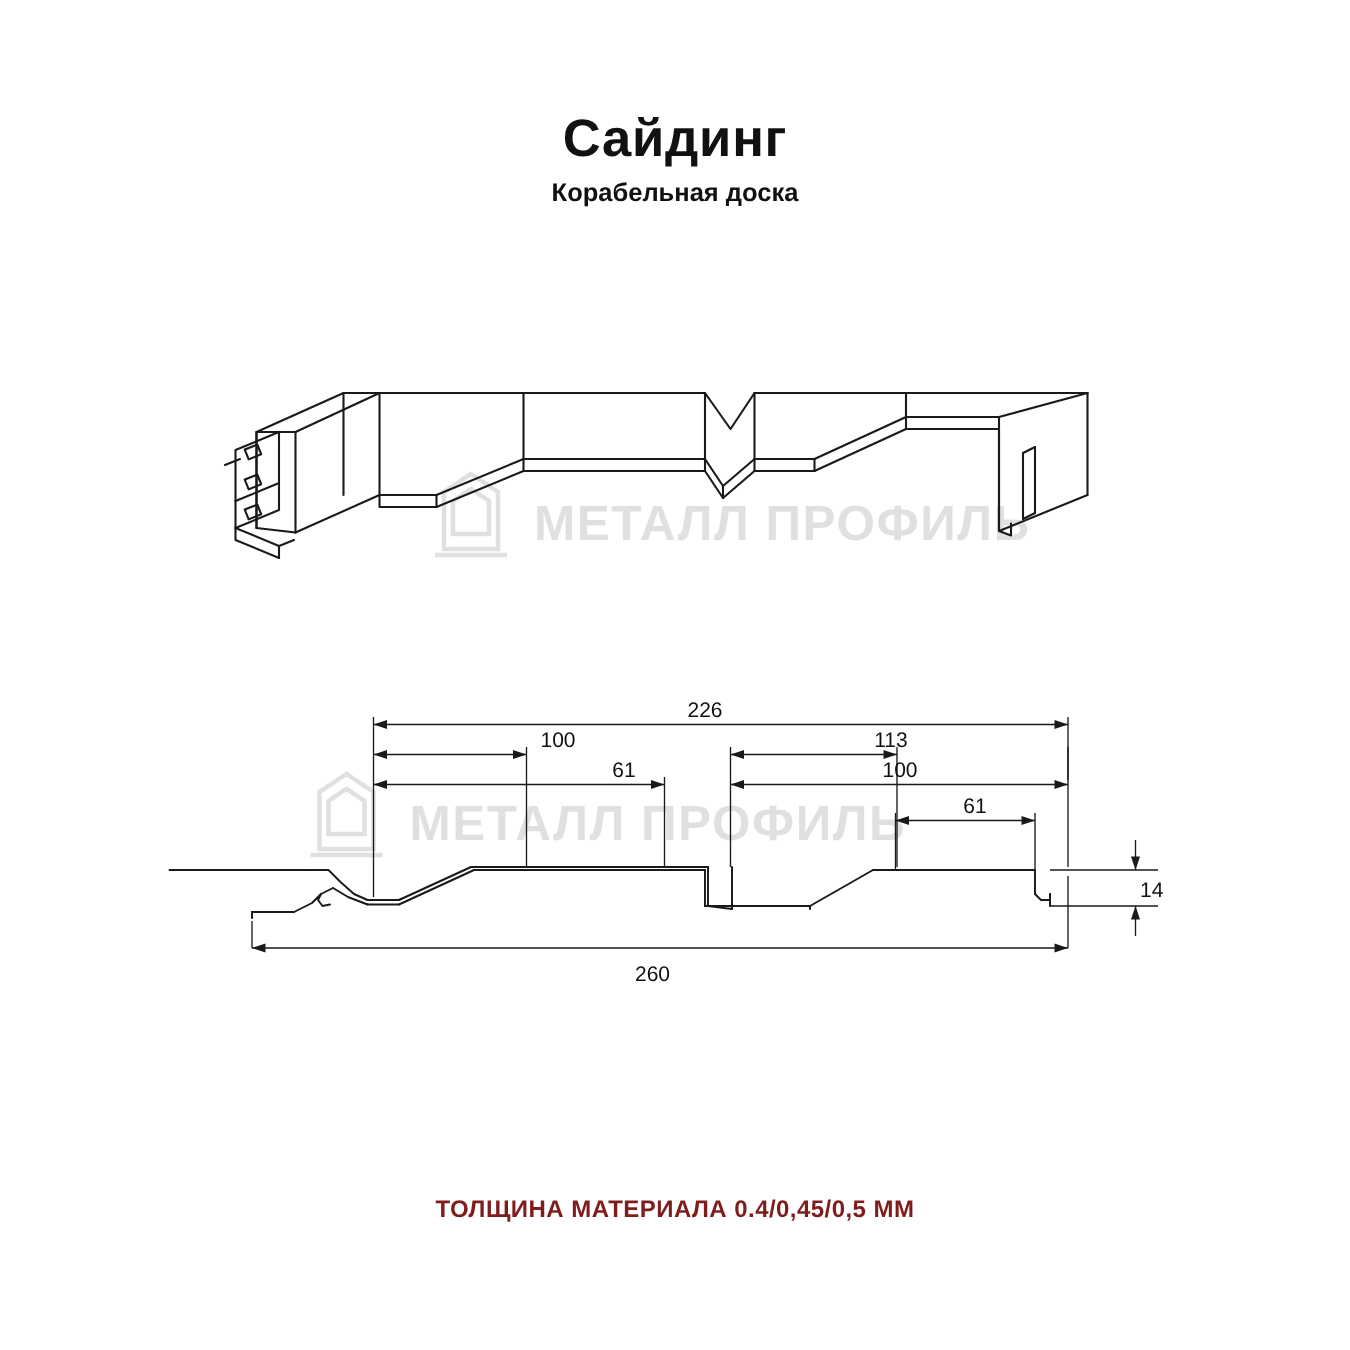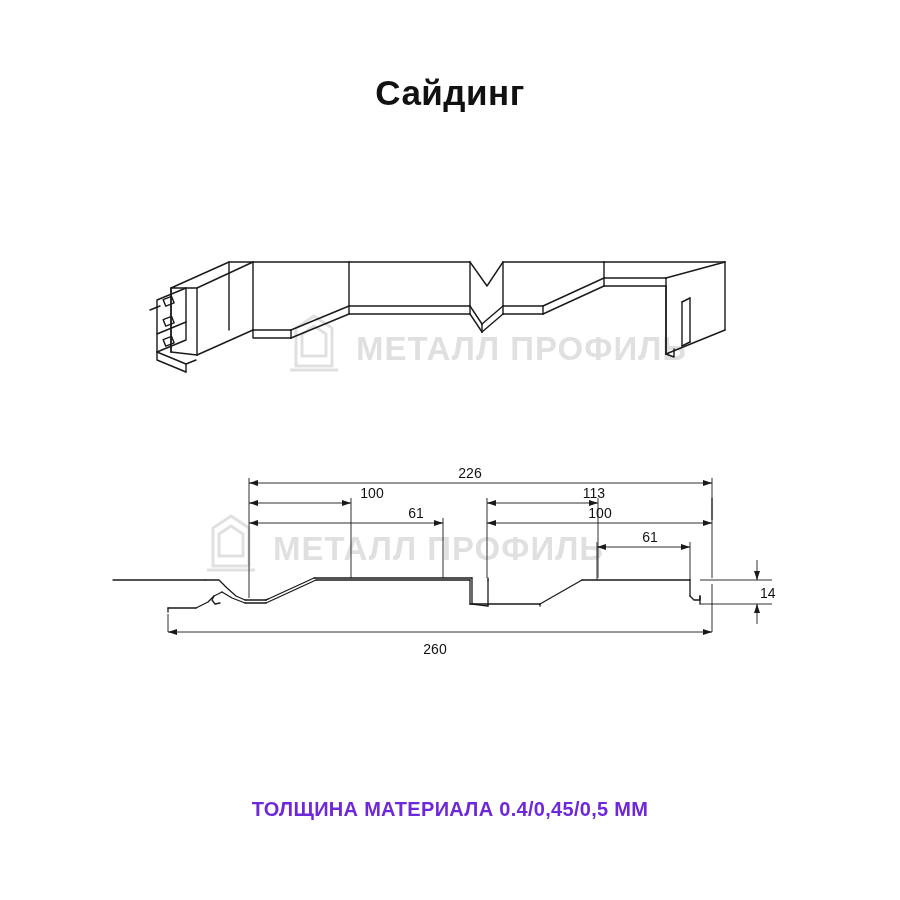--- a/index.html
+++ b/index.html
@@ -45,42 +45,43 @@
     color: #111111;
   }
 
   
   .footer {
     position: absolute;
     left: 0;
     top: 798px;
     width: 900px;
     text-align: center;
-    font-size: 20px;
+    font-size: 16px;
     font-weight: bold;
     letter-spacing: 0.3px;
-    color: #6d28d9;
+    color: #7f1d1d;
   }
 
   
   .drawing {
     position: absolute;
     left: 0;
     top: 0;
     width: 900px;
     height: 900px;
   }
 </style>
 </head>
 <body>
 
 <div id="page">
 
   <div class="header">
     <div class="title">Сайдинг</div>
+    <div class="subtitle">Корабельная доска</div>
   </div>
 
   <svg class="drawing" viewBox="0 0 900 900">
 
     <g opacity="0.14">
       <g transform="translate(288,310)">
 
         <path d="M8,56 L8,18 L26,6 L44,18 L44,56 Z" fill="none" stroke="#2b2b2b" stroke-width="3"></path>
         <path d="M14,46 L14,24 L26,16 L38,24 L38,46 Z" fill="none" stroke="#2b2b2b" stroke-width="3"></path>
         <path d="M2,60 L50,60" stroke="#2b2b2b" stroke-width="3"></path>

